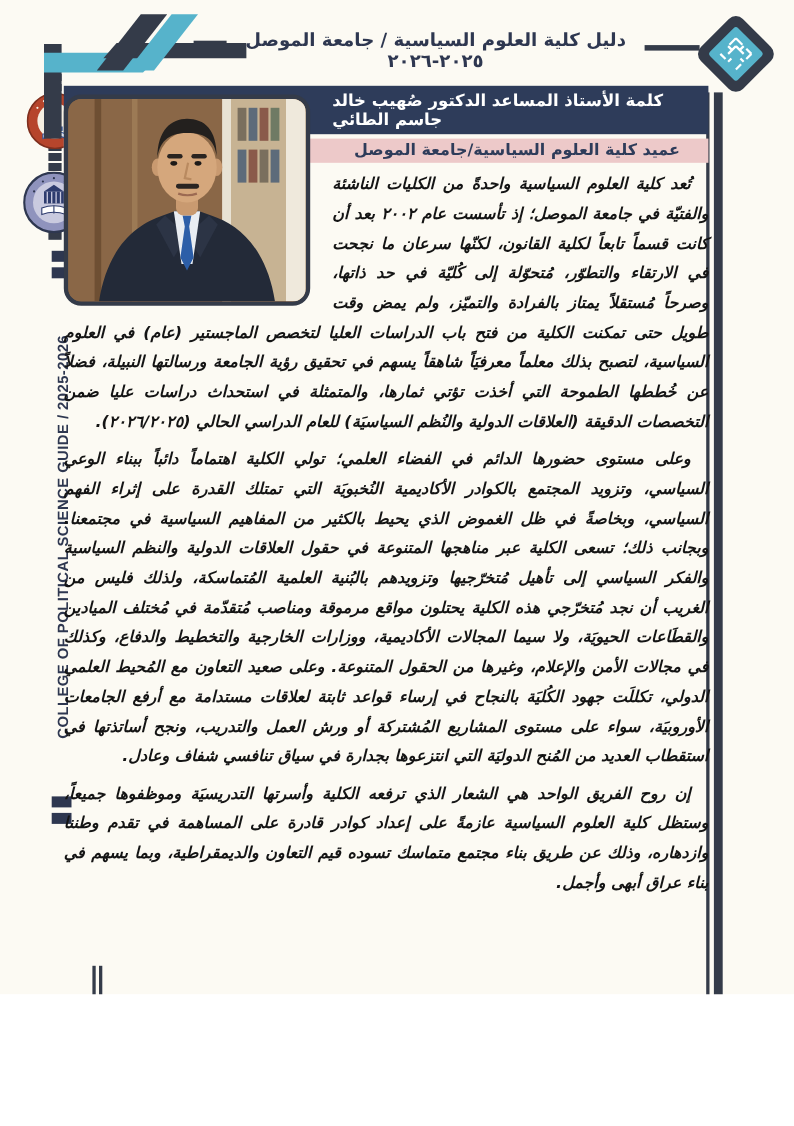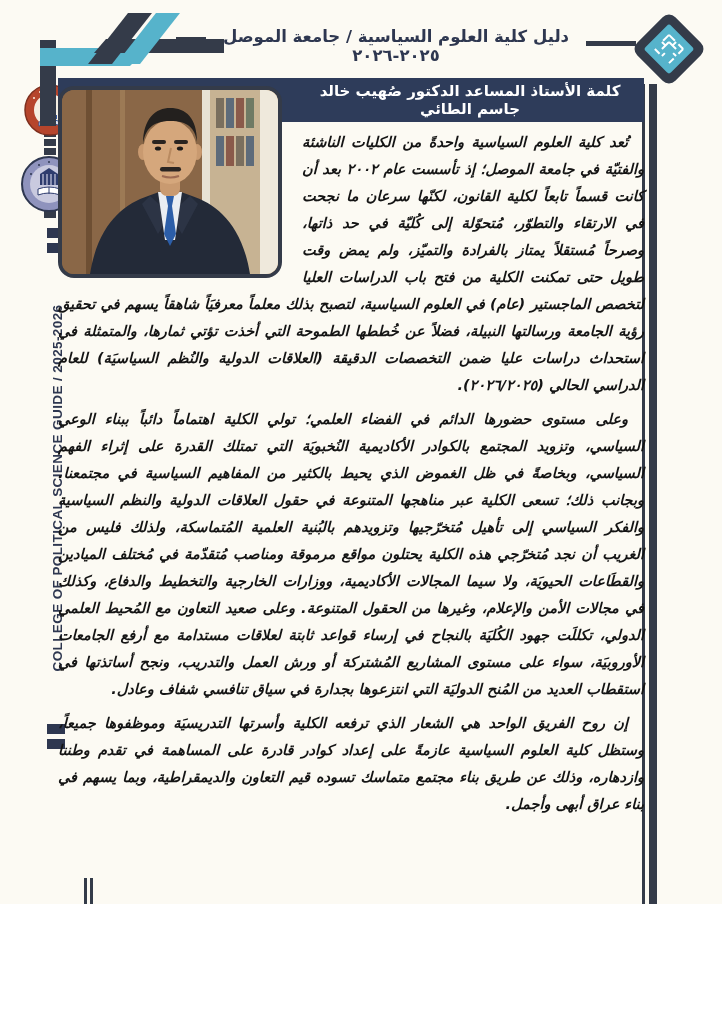--- a/index.html
+++ b/index.html
@@ -39,21 +39,21 @@
     text-align:center; white-space:nowrap;
   }
   
   .content{position:absolute; left:58px; top:78px; width:586px; direction:rtl;}
   .photo{
     float:left; width:224px; height:192px; box-sizing:border-box;
     border:4px solid #343b49; border-radius:16px; overflow:hidden;
     margin:8px 20px 10px 0; background:#8a6747;
   }
   .photo svg{display:block; width:100%; height:100%;}
-  .t-bar1{background:#2e3c5a; color:#ffffff; font-size:15px; font-weight:bold; text-align:center; padding:4px 6px; margin-bottom:4px;}
+  .t-bar1{background:#2e3c5a; color:#ffffff; font-size:15px; font-weight:bold; text-align:left; padding:4px 6px; margin-bottom:4px;}
   .t-bar2{background:#edc9c9; color:#2e3c5a; font-size:14.5px; font-weight:bold; text-align:center; padding:3px 6px;}
   .content p{
     margin:7px 0 0 0; font-size:14.5px; font-weight:bold; color:#141414;
     line-height:27px; text-align:justify; text-indent:16px;font-style:italic;
   }
   
   .footer-bar{position:absolute; left:84px; top:947px; width:532px; height:38px; background:#343b49; z-index:2;}
   .ribbon-br{position:absolute; left:592px; top:916px; z-index:3;}
   .contact{position:absolute; top:930px; width:84px; text-align:center; z-index:4;}
   .c-icon{display:inline-flex; width:24px; height:24px; border-radius:50%; background:#2f9fb8; border:3px solid #23303c; align-items:center; justify-content:center;}
@@ -178,20 +178,21 @@
         <rect x="112" y="50" width="14" height="4" rx="2" fill="#2a2420"></rect>
         <ellipse cx="96" cy="58.5" rx="3.1" ry="2.1" fill="#1d1a18"></ellipse>
         <ellipse cx="118" cy="58.5" rx="3.1" ry="2.1" fill="#1d1a18"></ellipse>
         <path d="M109 58 L106 72 L112 73" stroke="#b98a60" stroke-width="2" fill="none"></path>
         <rect x="98" y="77" width="21" height="4.5" rx="2.2" fill="#2a2522"></rect>
         <path d="M100 86 Q108.5 89 117 86" stroke="#9c6a52" stroke-width="2" fill="none"></path>
       </svg>
     </div>
 
     <div class="t-bar1">كلمة الأستاذ المساعد الدكتور صُهيب خالد جاسم الطائي</div>
+    <div class="t-bar2">عميد كلية العلوم السياسية/جامعة الموصل</div>
 
     <p>تُعد كلية العلوم السياسية واحدةً من الكليات الناشئة والفتيّة في جامعة الموصل؛ إذ تأسست عام ٢٠٠٢ بعد أن كانت قسماً تابعاً لكلية القانون، لكنّها سرعان ما نجحت في الارتقاء والتطوّر، مُتحوّلة إلى كُليّة في حد ذاتها، وصرحاً مُستقلاً يمتاز بالفرادة والتميّز، ولم يمض وقت طويل حتى تمكنت الكلية من فتح باب الدراسات العليا لتخصص الماجستير (عام) في العلوم السياسية، لتصبح بذلك معلماً معرفيَاً شاهقاً يسهم في تحقيق رؤية الجامعة ورسالتها النبيلة، فضلاً عن خُططها الطموحة التي أخذت تؤتي ثمارها، والمتمثلة في استحداث دراسات عليا ضمن التخصصات الدقيقة (العلاقات الدولية والنُظم السياسيَة) للعام الدراسي الحالي (٢٠٢٦/٢٠٢٥).</p>
     <p>وعلى مستوى حضورها الدائم في الفضاء العلمي؛ تولي الكلية اهتماماً دائباً ببناء الوعي السياسي، وتزويد المجتمع بالكوادر الأكاديمية النُخبويَة التي تمتلك القدرة على إثراء الفهم السياسي، وبخاصةً في ظل الغموض الذي يحيط بالكثير من المفاهيم السياسية في مجتمعنا. وبجانب ذلك؛ تسعى الكلية عبر مناهجها المتنوعة في حقول العلاقات الدولية والنظم السياسية والفكر السياسي إلى تأهيل مُتخرّجيها وتزويدهم بالبُنية العلمية المُتماسكة، ولذلك فليس من الغريب أن نجد مُتخرّجي هذه الكلية يحتلون مواقع مرموقة ومناصب مُتقدّمة في مُختلف الميادين والقطَاعات الحيويَة، ولا سيما المجالات الأكاديمية، ووزارات الخارجية والتخطيط والدفاع، وكذلك في مجالات الأمن والإعلام، وغيرها من الحقول المتنوعة. وعلى صعيد التعاون مع المُحيط العلمي الدولي، تكللَت جهود الكُليَة بالنجاح في إرساء قواعد ثابتة لعلاقات مستدامة مع أرفع الجامعات الأوروبيَة، سواء على مستوى المشاريع المُشتركة أو ورش العمل والتدريب، ونجح أساتذتها في استقطاب العديد من المُنح الدوليَة التي انتزعوها بجدارة في سياق تنافسي شفاف وعادل.</p>
     <p>إن روح الفريق الواحد هي الشعار الذي ترفعه الكلية وأسرتها التدريسيَة وموظفوها جميعاً، وستظل كلية العلوم السياسية عازمةً على إعداد كوادر قادرة على المساهمة في تقدم وطننا وازدهاره، وذلك عن طريق بناء مجتمع متماسك تسوده قيم التعاون والديمقراطية، وبما يسهم في بناء عراق أبهى وأجمل.</p>
   </div>
 
   <div class="footer-bar"></div>
 
   <svg class="ribbon-br" width="130" height="98" viewBox="0 0 130 98">
     <polygon points="16,31 38,15 76,69 54,85" fill="#56b3cb"></polygon>

